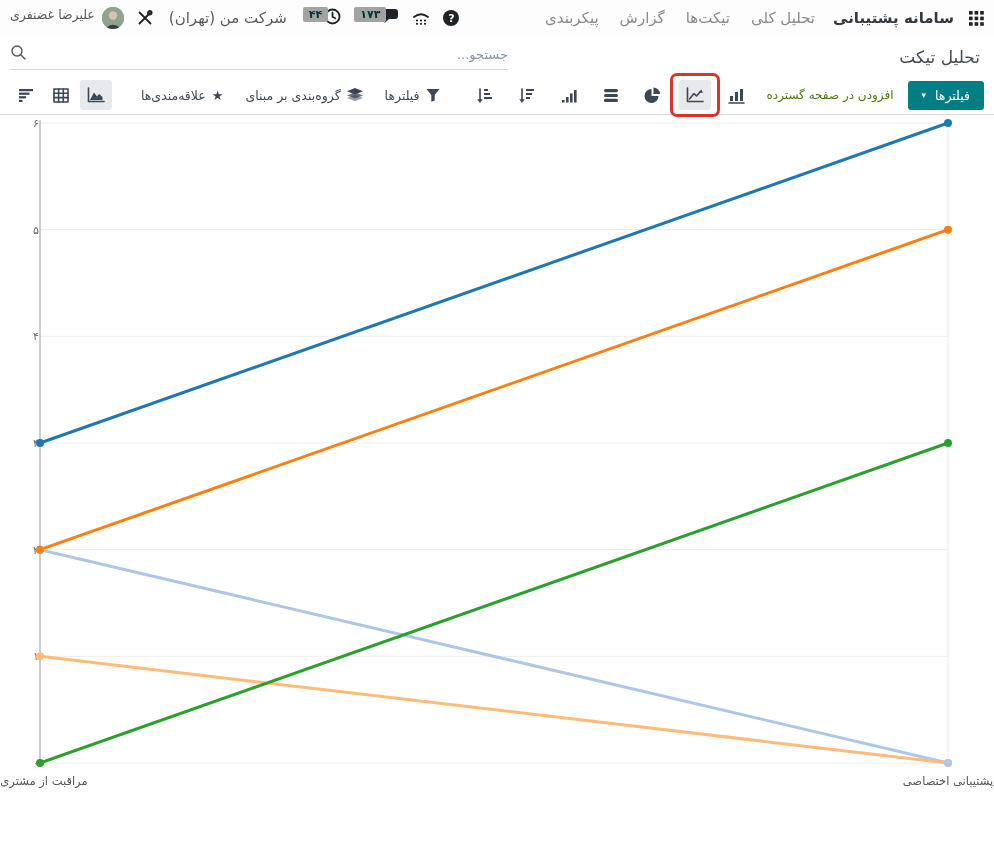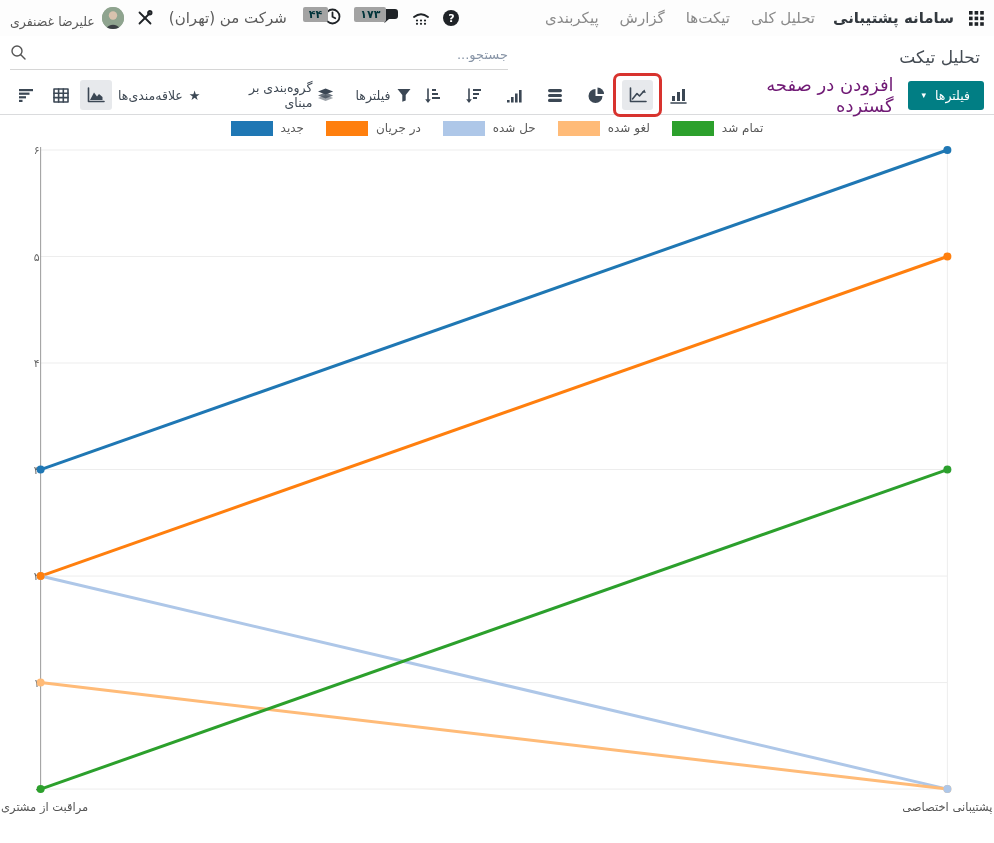--- a/index.html
+++ b/index.html
@@ -16,21 +16,21 @@
   .menu-item { font-size: 15px; color: #8a8a8a; padding: 2px 3px; cursor: pointer; }
   .systray { display: flex; align-items: center; gap: 13px; }
   .tray-ic { display: inline-flex; align-items: center; cursor: pointer; }
   .badged { display: inline-flex; align-items: center; }
   .badge { background: #a3a3a3; color: #00333a; font-size: 11px; font-weight: bold;
     padding: 1px 6px; border-radius: 2px; margin-inline-start: -4px;
     transform: translateY(-4px); }
   .help-circle { width: 16px; height: 16px; border-radius: 50%; background: #1f2327;
     color: #fff; font-size: 11px; font-weight: bold; display: inline-flex;
     align-items: center; justify-content: center; }
-  .user { display: inline-flex; align-items: flex-end; gap: 7px; cursor: pointer; }
+  .user { display: inline-flex; align-items: flex-start; gap: 7px; cursor: pointer; }
   .avatar { width: 22px; height: 22px; border-radius: 50%; overflow: hidden; background:#8fa48f; }
   .user-name { font-size: 12.5px; color: #5a5a5a; }
 
   
   .header-row { height: 40px; display: flex; justify-content: space-between;
     align-items: center; padding: 2px 14px 0 10px; }
   .page-title { font-size: 17px; font-weight: normal; color: #454c54; margin-left: 19px; }
   .search-box { width: 498px; display: flex; align-items: center;
     border-bottom: 1px solid #d6d6d6; padding-bottom: 4px; }
   .search-box input { flex: 1; border: 0; outline: none; background: transparent;
@@ -39,21 +39,21 @@
   .search-box input::placeholder { color: #8895a7; }
 
   
   .toolbar { height: 39px; display: flex; justify-content: space-between;
     align-items: center; padding: 0 10px; border-bottom: 1px solid #dadbdd; }
   .tb-group { display: flex; align-items: center; gap: 10px; }
   .btn-measures { background: #017e84; color: #fff; border: none; border-radius: 3px;
     font-size: 12.5px; padding: 7px 14px; display: inline-flex; align-items: center;
     gap: 9px; cursor: pointer; font-family: inherit; }
   .caret { font-size: 9px; }
-  .spreadsheet-link { font-size: 18px; color: #701a75; cursor: pointer; padding: 0 4px; }
+  .spreadsheet-link { font-size: 12px; color: #4d7c0f; cursor: pointer; padding: 0 4px; }
   .icon-btn { width: 32px; height: 30px; display: inline-flex; align-items: center;
     justify-content: center; border-radius: 3px; cursor: pointer; position: relative; }
   .icon-btn.active { background: #e7e9ec; }
   .red-annot { position: absolute; inset: -7px -9px; border: 3px solid #d8332e;
     border-radius: 7px; pointer-events: none; }
   .facet { display: inline-flex; align-items: center; gap: 6px; font-size: 12.5px;
     color: #404a55; cursor: pointer; padding: 0 6px; }
   .star-glyph { font-size: 13px; color: #3b4754; }
   .view-switcher { display: flex; align-items: center; gap: 3px; }
 
@@ -280,42 +280,20 @@
         <rect x="1" y="4.6" width="10.5" height="2.2"></rect>
         <rect x="1" y="8.2" width="7" height="2.2"></rect>
         <rect x="1" y="11.8" width="3.5" height="2.2"></rect>
       </g>
         </svg>
     </span>
   </div>
 </div>
 
 <div class="chart-wrap">
-  <div class="legend" id="legend" dir="ltr">
-      <span class="legend-item">
-        <span class="legend-swatch" style="background: rgb(31, 119, 180);"></span>
-        <span class="legend-label">جدید</span>
-      </span>
-      <span class="legend-item">
-        <span class="legend-swatch" style="background: rgb(255, 127, 14);"></span>
-        <span class="legend-label">در جریان</span>
-      </span>
-      <span class="legend-item">
-        <span class="legend-swatch" style="background: rgb(174, 199, 232);"></span>
-        <span class="legend-label">حل شده</span>
-      </span>
-      <span class="legend-item">
-        <span class="legend-swatch" style="background: rgb(255, 187, 120);"></span>
-        <span class="legend-label">لغو شده</span>
-      </span>
-      <span class="legend-item">
-        <span class="legend-swatch" style="background: rgb(44, 160, 44);"></span>
-        <span class="legend-label">تمام شد</span>
-      </span>
-    </div>
   <svg class="chart" id="chart-svg" width="994" height="701" viewBox="0 0 994 701">
       <line x1="40" x2="948" y1="648" y2="648" stroke="#ededed" stroke-width="1"></line>
       <text x="33" y="652" text-anchor="end" fill="#666" font-size="11">۰</text>
       <line x1="40" x2="948" y1="541.3333333333334" y2="541.3333333333334" stroke="#ededed" stroke-width="1"></line>
       <text x="33" y="545.3333333333334" text-anchor="end" fill="#666" font-size="11">۱</text>
       <line x1="40" x2="948" y1="434.66666666666663" y2="434.66666666666663" stroke="#ededed" stroke-width="1"></line>
       <text x="33" y="438.66666666666663" text-anchor="end" fill="#666" font-size="11">۲</text>
       <line x1="40" x2="948" y1="328" y2="328" stroke="#ededed" stroke-width="1"></line>
       <text x="33" y="332" text-anchor="end" fill="#666" font-size="11">۳</text>
       <line x1="40" x2="948" y1="221.33333333333331" y2="221.33333333333331" stroke="#ededed" stroke-width="1"></line>

